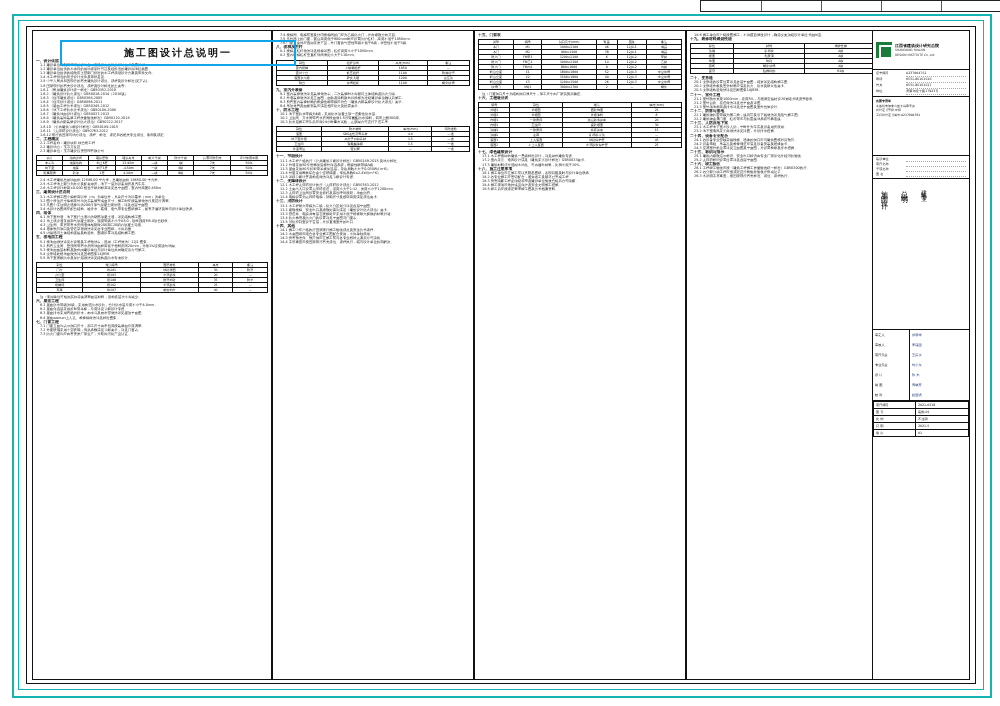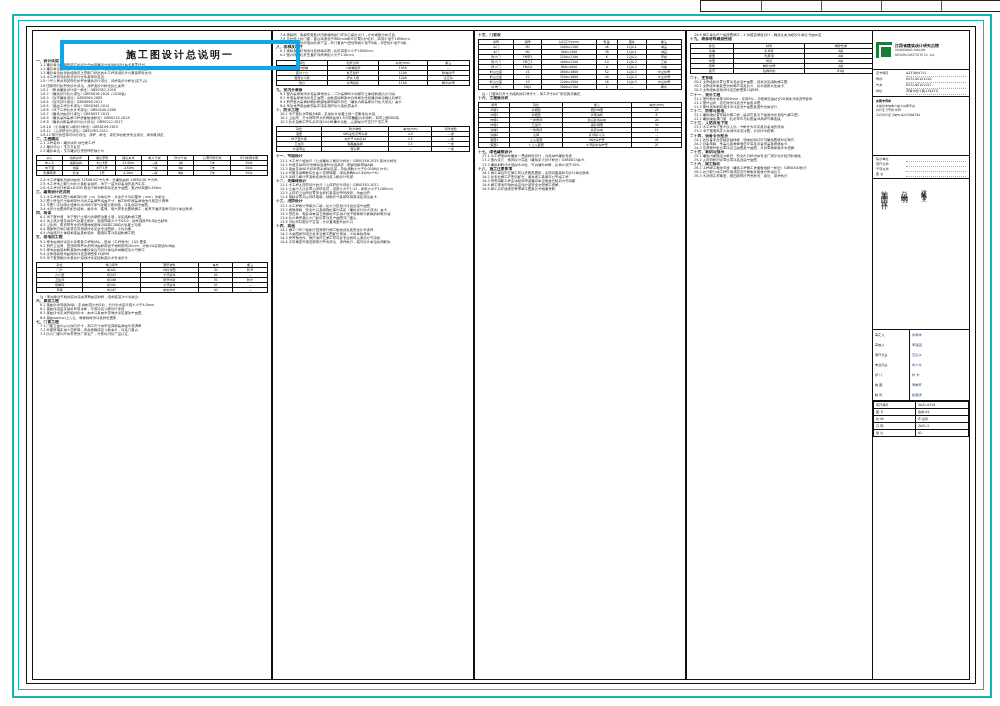--- a/index.html
+++ b/index.html
@@ -13,21 +13,21 @@
 
   
   .frame-outer{position:absolute;left:12px;top:14px;width:976px;height:680px;border:2px solid #14b4b4;}
   .frame-mid{position:absolute;left:18px;top:20px;width:964px;height:668px;border:1px solid #14b4b4;}
   .frame-inner{position:absolute;left:26px;top:26px;width:948px;height:656px;border:1px solid #111;}
 
   
   .col{position:absolute;top:30px;border:1px solid #111;background:#fff;overflow:hidden;}
   .col .inner{padding:2px 3px;}
 
-  .title-box{position:absolute;left:60px;top:40px;width:232px;height:22px;border:4px solid #0ea5e9;
+  .title-box{position:absolute;left:60px;top:40px;width:232px;height:22px;border:2px solid #0ea5e9;
     display:flex;align-items:center;justify-content:center;}
   .title-box .t{font-size:10px;letter-spacing:2px;font-weight:bold;color:#111;}
 
   .line{height:4.1px;line-height:4.1px;font-size:3.4px;color:#1a1a1a;white-space:nowrap;overflow:hidden;}
   .line.ind{padding-left:4px;}
   .line.hdr{font-size:3.8px;font-weight:bold;}
 
   
   .mtable{border:1px solid #111;border-collapse:collapse;width:100%;margin:2px 0;}
   .mtable td{border:1px solid #111;font-size:3.1px;line-height:4px;padding:0 1px;color:#111;

